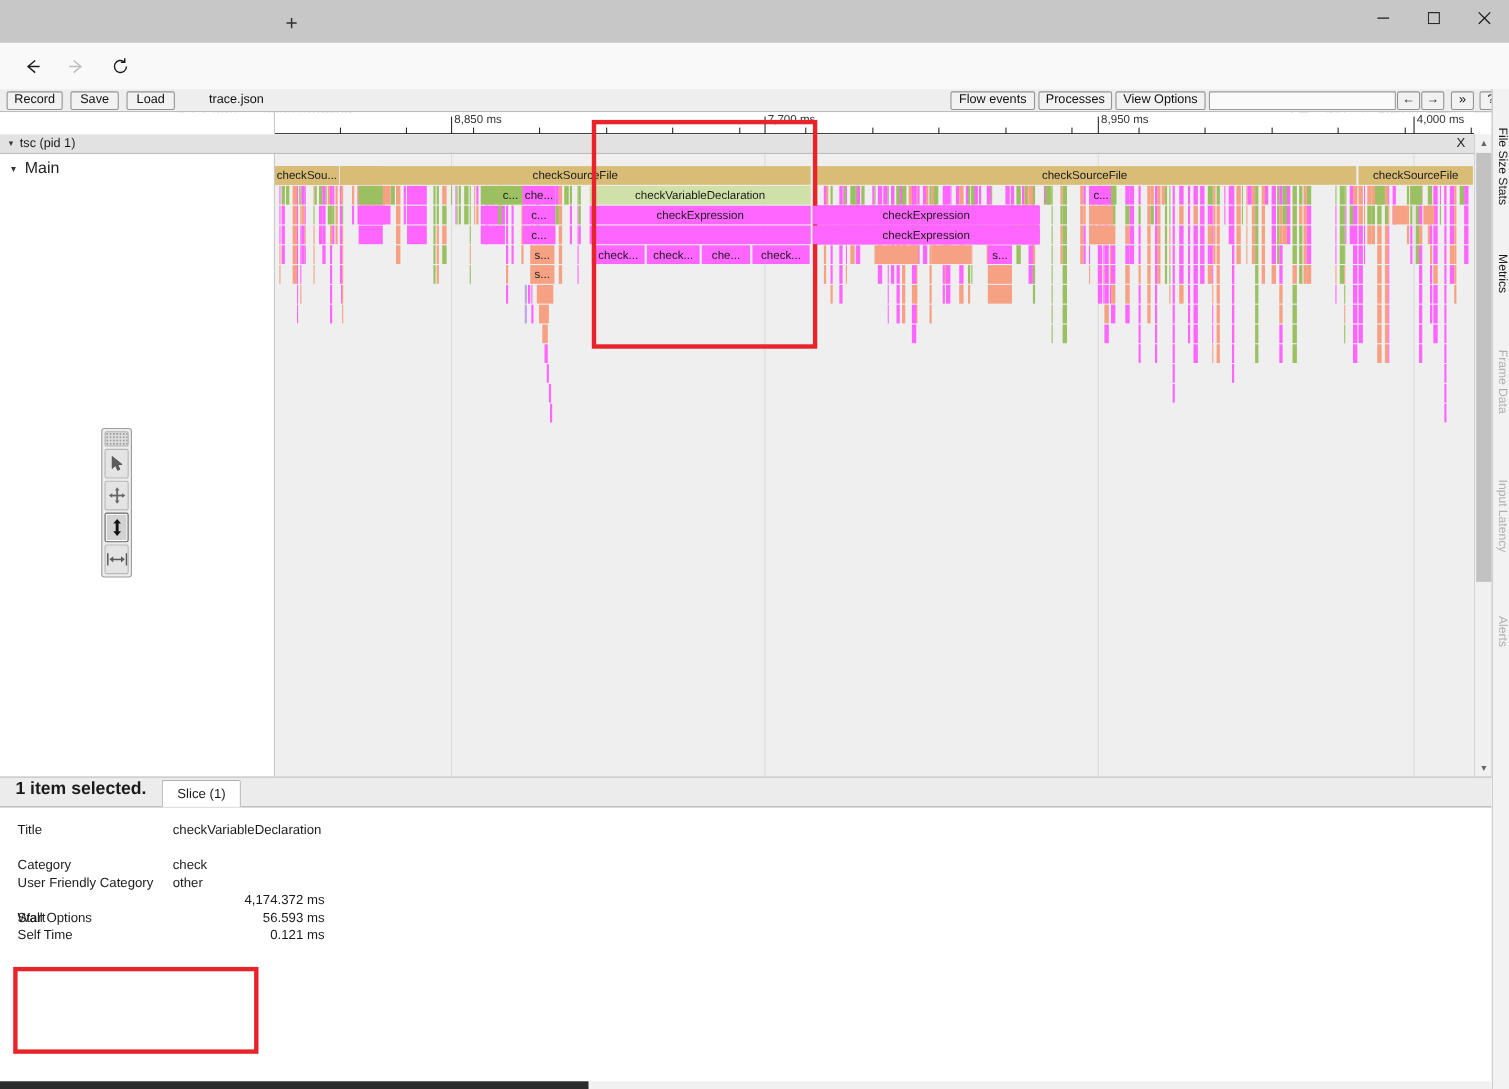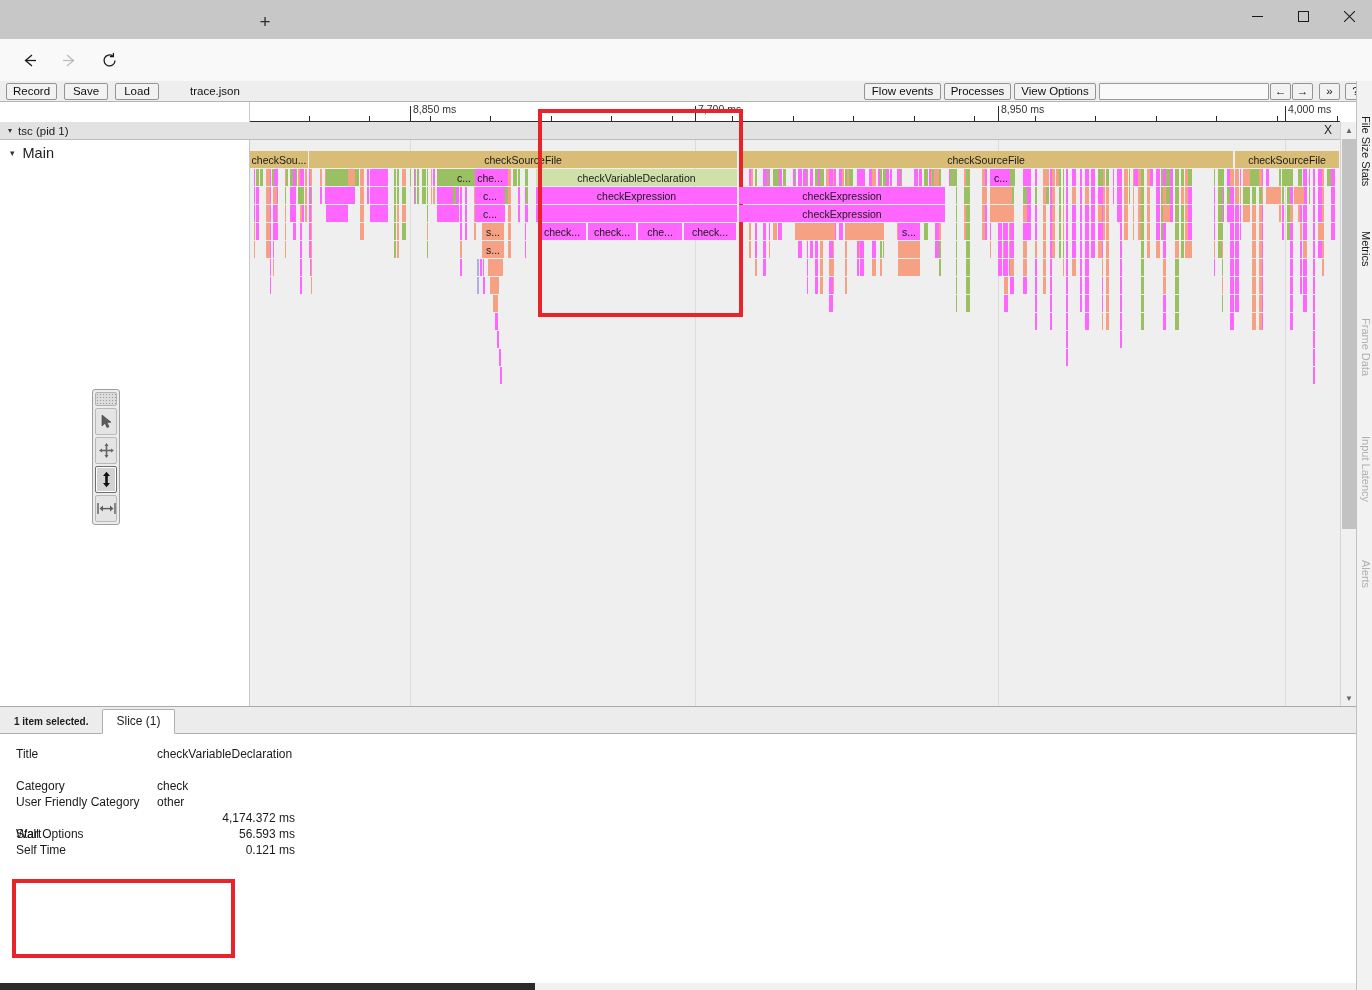--- a/index.html
+++ b/index.html
@@ -215,21 +215,21 @@
   .details {
     position:absolute; left:0; top:706px; width:1356px; height:284px;
     background:#ffffff; border-top:1px solid #a9a9a9;
   }
   .details-head {
     position:absolute; left:0; top:0; width:1356px; height:27px;
     background:#ececec; border-bottom:1px solid #b0b0b0;
     display:flex; align-items:flex-end;
   }
   .sel-text {
-    font-size:10px; font-weight:bold; color:#1b1b1b;
+    font-size:16px; font-weight:bold; color:#1b1b1b;
     padding:0 14px 6px 14px;
   }
   .slice-tab {
     background:#ffffff; border:1px solid #b0b0b0; border-bottom:1px solid #ffffff;
     font-size:12px; color:#1b1b1b; padding:4px 13px 5px 13px;
     border-radius:2px 2px 0 0; cursor:pointer; position:relative; top:1px;
   }
   .kv { position:absolute; font-size:12px; color:#1b1b1b; }
   .kv-key { left:16px; }
   .kv-val { }

